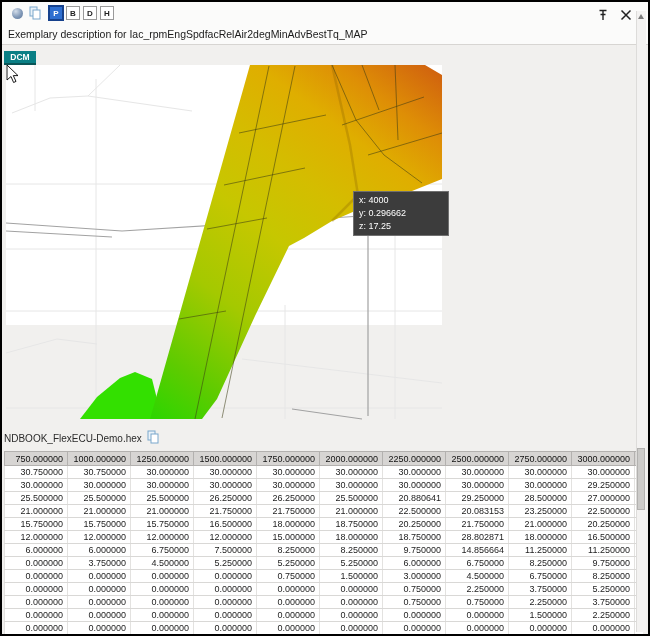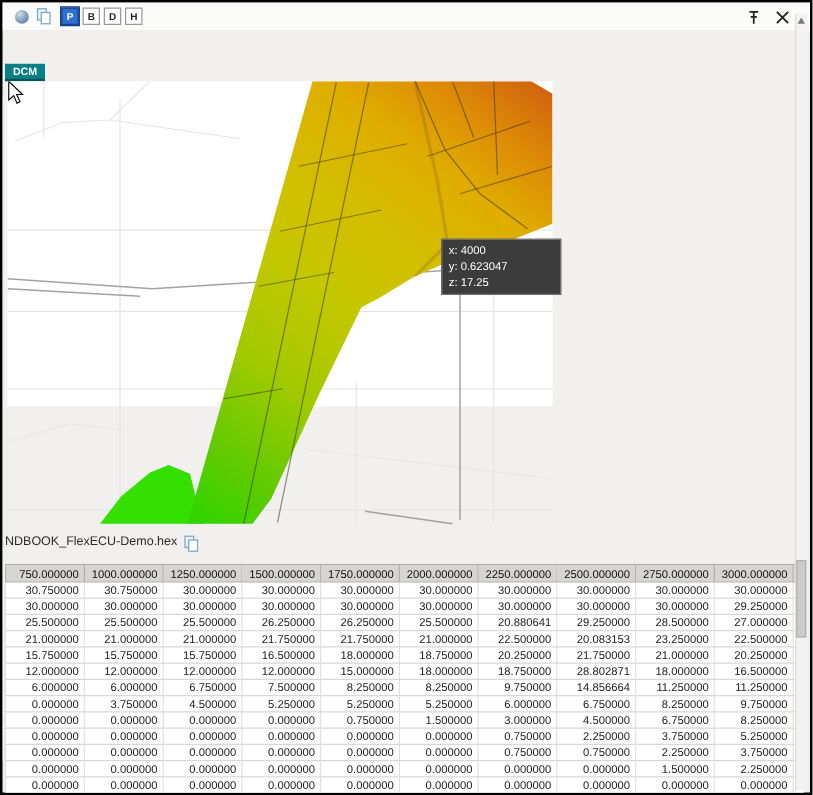--- a/index.html
+++ b/index.html
@@ -49,21 +49,21 @@
   .plot{position:absolute;left:4px;top:19px;width:436px;height:260px;background:#fff;}
   .plot svg{position:absolute;left:0;top:0;}
   .tooltip{
     position:absolute;left:347px;top:126px;width:84px;
     background:var(--tooltip-bg,#3c3c3c);border:1px solid #707070;
     color:#fff;font-size:9px;line-height:13px;padding:2px 5px;z-index:4;
   }
   .cursor{position:absolute;left:341px;top:135px;z-index:5;}
   
   .hexrow{
-    position:absolute;left:2px;top:382px;height:16px;display:flex;align-items:flex-start;gap:4px;
+    position:absolute;left:2px;top:382px;height:16px;display:flex;align-items:flex-end;gap:4px;
     font-size:10px;color:#2b2b2b;
   }
   
   .grid-wrap{position:absolute;left:2px;top:405px;width:639px;height:185px;overflow:hidden;}
   table.map-table{border-collapse:collapse;table-layout:fixed;width:638px;background:#fff;}
   table.map-table th{
     width:58px;height:13px;background:#d7d5d3;border:1px solid #b3b1af;
     font-size:9px;font-weight:normal;color:#111;text-align:right;padding:0 4px 0 0;overflow:hidden;white-space:nowrap;
   }
   table.map-table td{
@@ -103,20 +103,23 @@
         <path d="M2.5 1.5 H9.5 M6 1.5 V11 M3.5 5.5 H8.5" stroke="#222" stroke-width="1.4" fill="none"></path>
       </svg>
     </span>
     <span class="close-icon">
       <svg width="12" height="12" viewBox="0 0 12 12">
         <path d="M1.5 1.5 L10.5 10.5 M10.5 1.5 L1.5 10.5" stroke="#222" stroke-width="1.5" fill="none"></path>
       </svg>
     </span>
   </div>
 
+  <div class="descbar">
+    <span>Exemplary description for Iac_rpmEngSpdfacRelAir2degMinAdvBestTq_MAP</span>
+  </div>
 
   <div class="content">
 
     <div class="dcm-tab">
       <span>DCM</span>
     </div>
 
     <div class="plot">
       <svg width="436" height="357" viewBox="0 0 436 357">
         <defs>
@@ -171,21 +174,21 @@
           <path d="M326,0 L350,55 378,90 416,118"></path>
           <path d="M356,0 L373,45"></path>
           <path d="M389,0 L392,75"></path>
           <path d="M336,60 L418,32"></path>
           <path d="M362,90 L436,68"></path>
         </g>
       </svg>
 
       <div class="tooltip">
         <div>x: 4000</div>
-        <div>y: 0.623047</div>
+        <div>y: 0.296662</div>
         <div>z: 17.25</div>
       </div>
 
       <svg class="cursor" width="14" height="20" viewBox="0 0 14 20">
         <polygon points="1,0 1,15 5,11.5 7.6,17.5 10,16.4 7.3,10.6 12,10.6" fill="#ffffff" stroke="#000" stroke-width="0.9"></polygon>
       </svg>
     </div>
 
     <div class="hexrow">
       <span>NDBOOK_FlexECU-Demo.hex</span>

